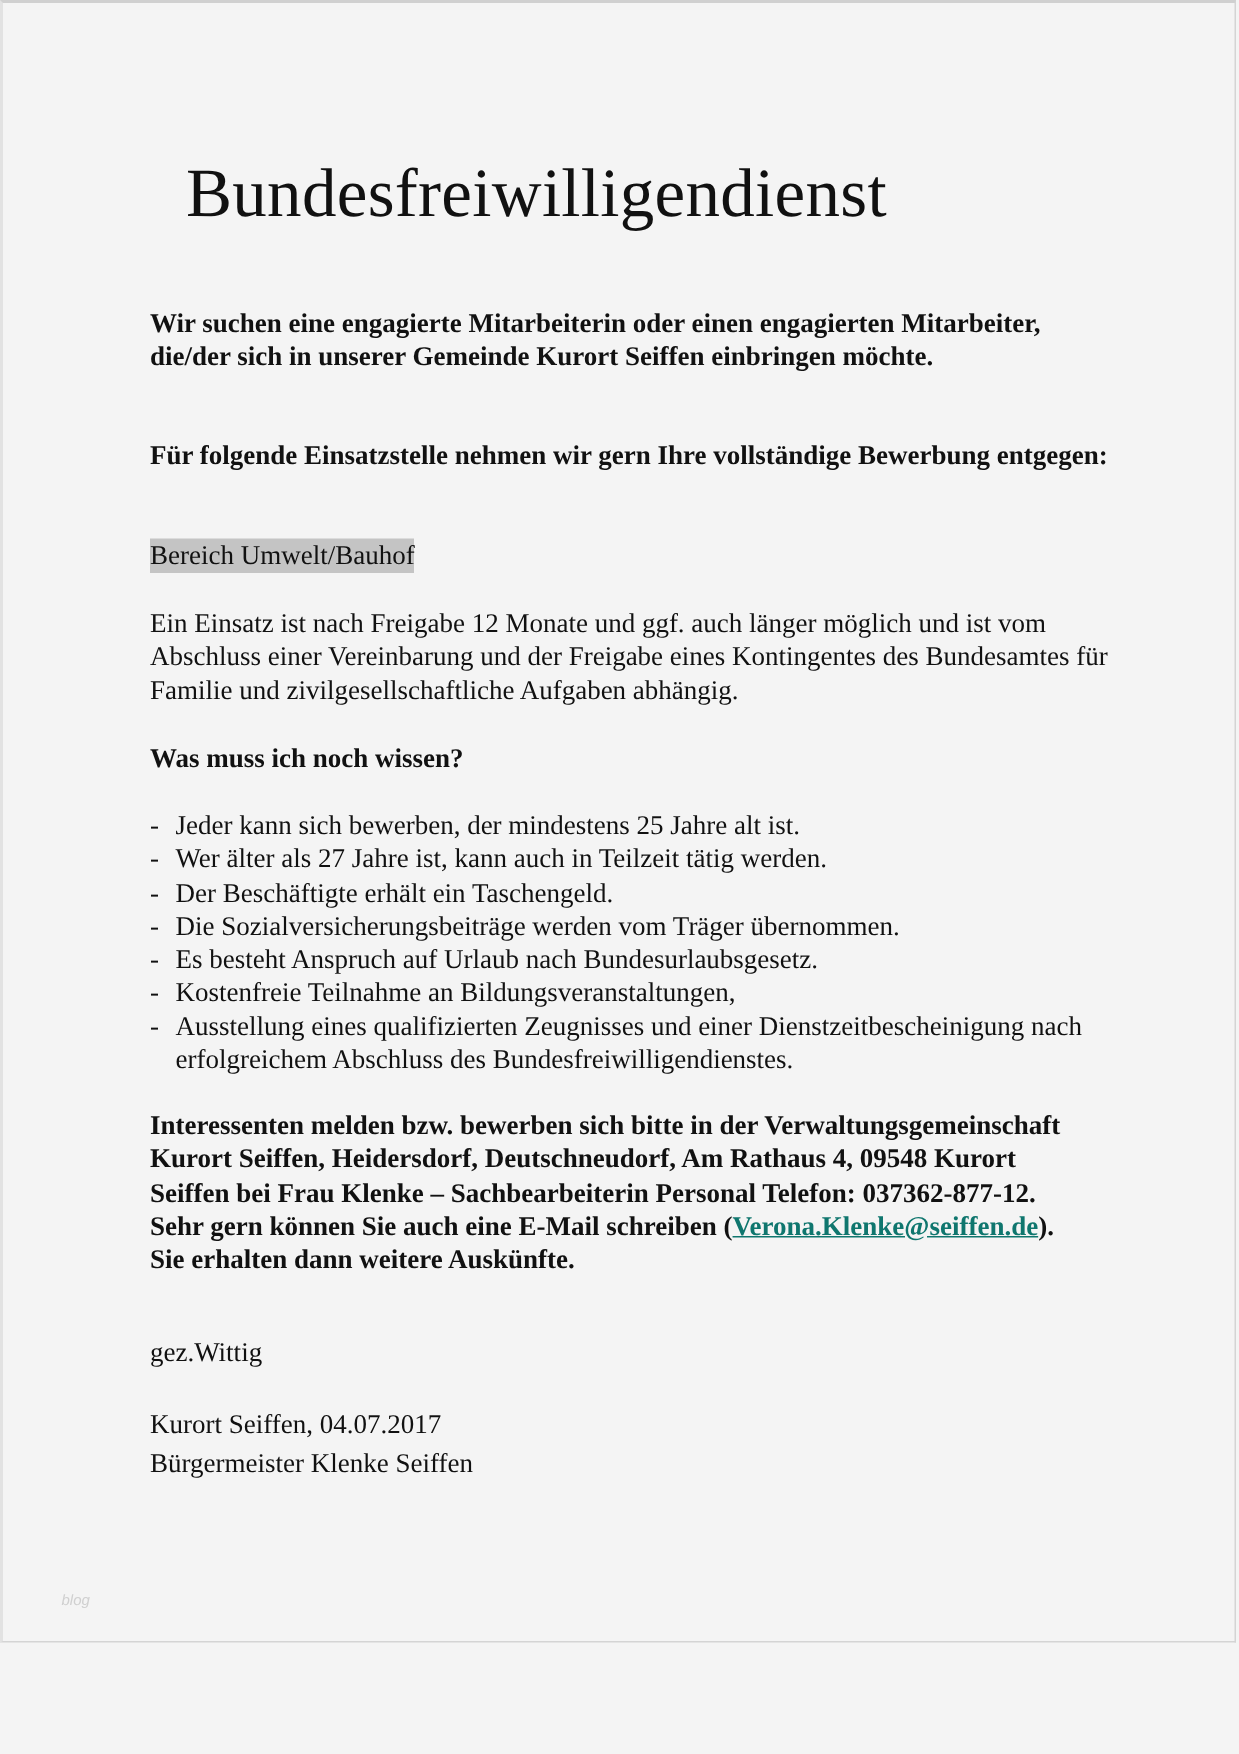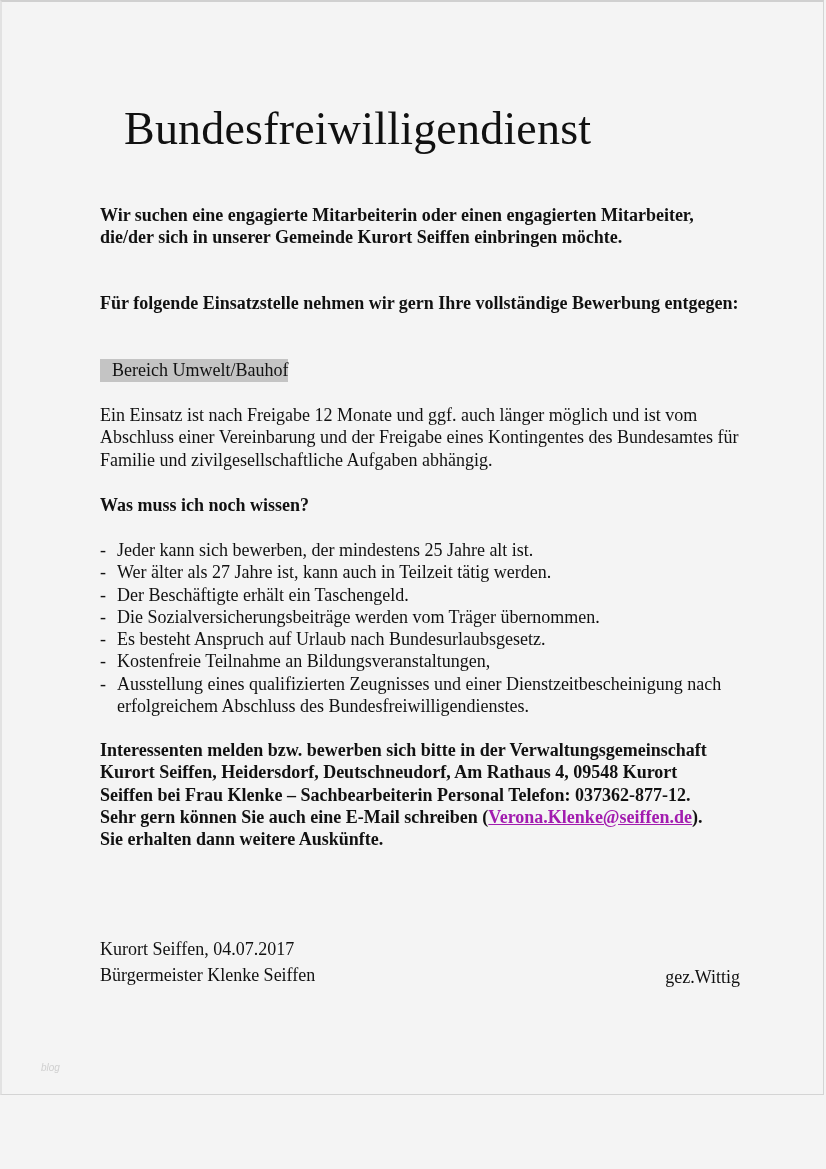--- a/index.html
+++ b/index.html
@@ -50,21 +50,21 @@
       position: absolute;
       left: 98px;
       width: 640px;
       font-size: 18px;
       line-height: 22.3px;
       margin: 0;
     }
     .bold { font-weight: bold; }
     .highlight {
       background: #c4c4c4;
-      padding: 1px 0 2px 12px;
+      padding: 1px 0 2px 0;
     }
     .bullets {
       position: absolute;
       left: 98px;
       top: 537px;
       width: 660px;
       list-style: none;
       margin: 0;
       padding: 0;
       font-size: 18px;
@@ -73,21 +73,21 @@
     .bullets li {
       position: relative;
       padding-left: 17px;
     }
     .bullets li .dash {
       position: absolute;
       left: 0;
       top: 0;
     }
     .email-link {
-      color: #a21caf;
+      color: #0f766e;
       text-decoration: underline;
     }
     .watermark {
       position: absolute;
       left: 39px;
       top: 1060px;
       font-family: "Liberation Sans", sans-serif;
       font-size: 10px;
       color: #d0d0d0;
       font-style: italic;
@@ -119,17 +119,17 @@
     <li><span class="dash">-</span><span>Die Sozialversicherungsbeiträge werden vom Träger übernommen.</span></li>
     <li><span class="dash">-</span><span>Es besteht Anspruch auf Urlaub nach Bundesurlaubsgesetz.</span></li>
     <li><span class="dash">-</span><span>Kostenfreie Teilnahme an Bildungsveranstaltungen,</span></li>
     <li><span class="dash">-</span><span>Ausstellung eines qualifizierten Zeugnisses und einer Dienstzeitbescheinigung nach erfolgreichem Abschluss des Bundesfreiwilligendienstes.</span></li>
   </ul>
 
   <p class="block bold" style="top:737px; width:625px;"><span>Interessenten melden bzw. bewerben sich bitte in der Verwaltungsgemeinschaft Kurort Seiffen, Heidersdorf, Deutschneudorf, Am Rathaus 4, 09548 Kurort Seiffen bei Frau Klenke – Sachbearbeiterin Personal Telefon: 037362-877-12. Sehr gern können Sie auch eine E-Mail schreiben (</span><a class="email-link">Verona.Klenke@seiffen.de</a><span>). Sie erhalten dann weitere Auskünfte.</span></p>
 
   <p class="block" style="top:936px;">Kurort Seiffen, 04.07.2017</p>
 
-  <p class="block" style="top:964px;text-align:right;">gez.Wittig</p>
+  <p class="block" style="top:888px;">gez.Wittig</p>
   <p class="block" style="top:962px;">Bürgermeister Klenke Seiffen</p>
 
   <div class="watermark">blog</div>
 </div>
 
 </body></html>

